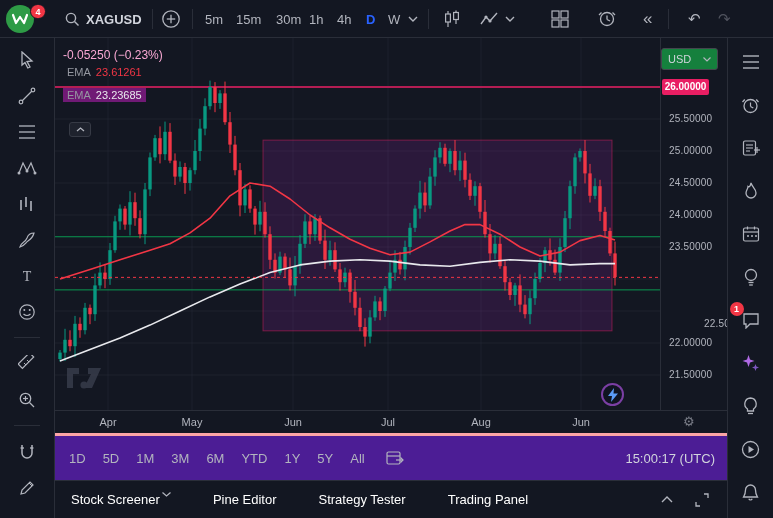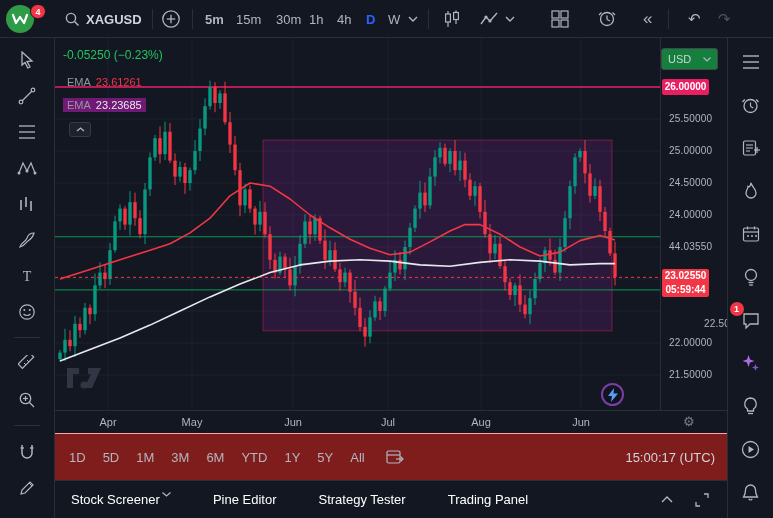--- a/index.html
+++ b/index.html
@@ -33,38 +33,38 @@
   
   #main { position:absolute; left:55px; top:38px; width:672px; height:480px; }
   #chart-svg { position:absolute; left:0; top:0; }
   #price-axis { position:absolute; left:605px; top:0; width:67px; height:395px; border-left:1px solid #2a2e39; background:#131722; }
   .pa-label { position:absolute; left:8px; font-size:10px; color:#b2b5be; letter-spacing:0.2px; }
   .pa-badge { position:absolute; left:1px; width:47px; color:#fff; font-size:10px; font-weight:bold; text-align:center; border-radius:2px; }
   #usd-select { position:absolute; left:606px; top:10px; width:57px; height:22px; border:1px solid #43464d; border-radius:3px; background:#15803d; display:flex; align-items:center; justify-content:space-between; padding:0 6px; font-size:11px; color:#d1d4dc; cursor:pointer; z-index:5; }
 
   
   #legend { position:absolute; left:8px; top:10px; z-index:6; }
-  #chg-text { font-size:12px; color:#22c55e; margin-bottom:10px; }
+  #chg-text { font-size:12px; color:#f9a8d4; }
   .ema-row { font-size:11px; margin-bottom:6px; display:inline-block; padding:1px 4px; }
   .ema-row .lab { color:#9598a1; margin-right:5px; }
   #ema1-value { color:#f23645; }
   #ema2-row { background:#701a75; }
   #ema2-value { color:#e8e9ed; }
   #collapse-btn { position:absolute; left:14px; top:84px; width:22px; height:15px; background:#1e222d; border:1px solid #363a45; border-radius:3px; display:flex; align-items:center; justify-content:center; cursor:pointer; z-index:6; }
 
   #watermark { position:absolute; left:12px; top:330px; opacity:0.75; z-index:2; }
   #replay-fab { position:absolute; left:546px; top:345px; width:23px; height:23px; border-radius:50%; background:#101421; border:2px solid #7b3fa4; display:flex; align-items:center; justify-content:center; z-index:6; cursor:pointer; }
 
   
   #time-axis { position:absolute; left:0; top:372px; width:672px; height:23px; border-top:1px solid #2a2e39; background:#131722; }
   .ta-month { position:absolute; top:5px; width:34px; margin-left:-17px; text-align:center; font-size:11px; color:#b2b5be; }
   #gear-btn { position:absolute; left:628px; top:3px; font-size:13px; color:#787b86; cursor:pointer; }
 
   
-  #range-bar { position:absolute; left:0; top:395px; width:672px; height:47px; border-top:1px solid #fca5a5; display:flex; align-items:center; padding-left:14px; background:#7f1d1d; }
+  #range-bar { position:absolute; left:0; top:395px; width:672px; height:47px; border-top:3px solid #fca5a5; display:flex; align-items:center; padding-left:14px; background:#4c1d95; }
   .rb-btn { font-size:13px; color:#b2b5be; margin-right:17px; cursor:pointer; }
   #goto-date { margin-left:4px; cursor:pointer; display:flex; align-items:center; }
   #clock-text { position:absolute; right:12px; font-size:13px; color:#d1d4dc; }
 
   
   #bottom-panel { position:absolute; left:0; top:442px; width:672px; height:38px; border-top:1px solid #2a2e39; display:flex; align-items:center; padding-left:16px; background:#131722; }
   .bp-item { font-size:13px; color:#ffffff; margin-right:42px; cursor:pointer; display:flex; align-items:flex-start; gap:2px; }
   #bp-actions { position:absolute; right:18px; display:flex; gap:22px; align-items:center; }
 </style>
 </head>
@@ -91,21 +91,21 @@
 
     <div class="tb" style="left:161px;">
       <svg class="ic" width="20" height="20" viewBox="0 0 20 20">
           <circle cx="10" cy="10" r="8.2" stroke="#b2b5be" stroke-width="1.3" fill="none"></circle>
           <line x1="10" y1="5.8" x2="10" y2="14.2" stroke="#b2b5be" stroke-width="1.3"></line>
           <line x1="5.8" y1="10" x2="14.2" y2="10" stroke="#b2b5be" stroke-width="1.3"></line>
         </svg>
     </div>
     <div class="tb-div" style="left:192px;"></div>
 
-    <div class="tb tf" style="left:205px;font-weight:bold;">5m</div>
+    <div class="tb tf" style="left:205px;">5m</div>
     <div class="tb tf" style="left:236px;">15m</div>
     <div class="tb tf" style="left:276px;">30m</div>
     <div class="tb tf" style="left:309px;">1h</div>
     <div class="tb tf" style="left:337px;">4h</div>
     <div class="tb tf active" style="left:366px;">D</div>
     <div class="tb tf" style="left:388px;">W</div>
     <div class="tb" style="left:408px;">
       <svg class="ic" width="10" height="6" viewBox="0 0 10 6">
           <polyline points="1,1 5,5 9,1" stroke="#b2b5be" stroke-width="1.4" fill="none"></polyline>
         </svg>
@@ -525,29 +525,25 @@
       <svg class="ic" width="10" height="14" viewBox="0 0 10 14">
           <path d="M6 0 L0 8 H4 L3 14 L10 5.5 H5.5 Z" fill="#5b9cf6"></path>
         </svg>
     </div>
 
     <div id="price-axis">
         <div class="pa-label" style="top: 75px;">25.50000</div>
         <div class="pa-label" style="top: 107px; text-align: center;">25.00000</div>
         <div class="pa-label" style="top: 139px;">24.50000</div>
         <div class="pa-label" style="top: 171px;">24.00000</div>
-        <div class="pa-label" style="top: 203px;">44.03550</div>
+        <div class="pa-label" style="top: 203px;">23.50000</div>
         <div class="pa-label" style="top: 280px; margin-left: 35px;">22.50000</div>
         <div class="pa-label" style="top: 299px;">22.00000</div>
         <div class="pa-label" style="top: 331px;">21.50000</div>
         <div class="pa-badge" style="top: 41px; height: 16px; line-height: 16px; background: rgb(233, 30, 99);">26.00000</div>
-        <div class="pa-badge" style="top: 231.368px; height: 28px; line-height: 14px; background: rgb(242, 54, 69);">
-          <div>23.02550</div>
-          <div>05:59:44</div>
-        </div>
       </div>
 
     <div id="time-axis">
       <span id="gear-btn">⚙</span>
     <div class="ta-month" style="left: 53px;">Apr</div>
         <div class="ta-month" style="left: 137px;">May</div>
         <div class="ta-month" style="left: 238px;">Jun</div>
         <div class="ta-month" style="left: 333px;">Jul</div>
         <div class="ta-month" style="left: 426px;">Aug</div>
         <div class="ta-month" style="left: 526px;">Jun</div>

